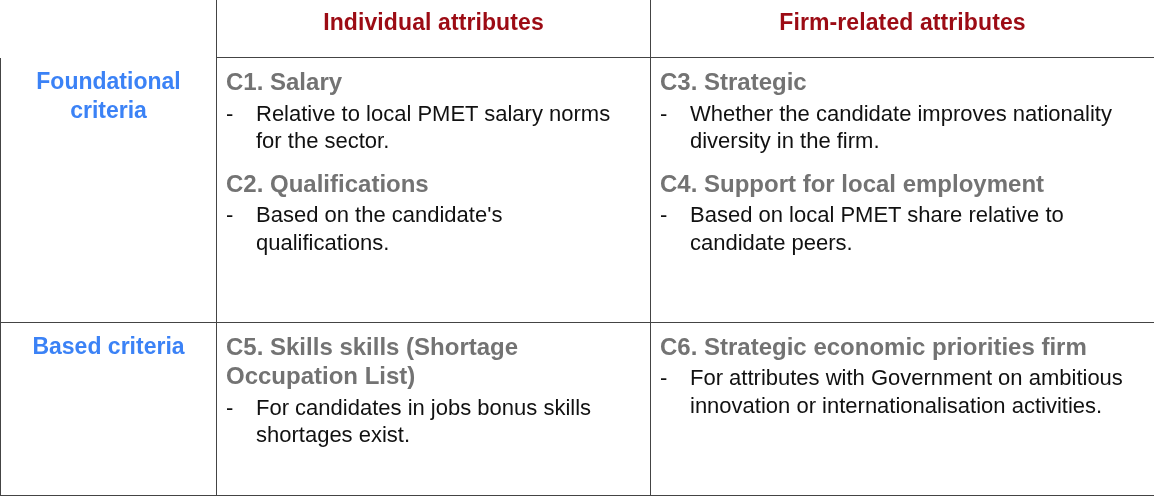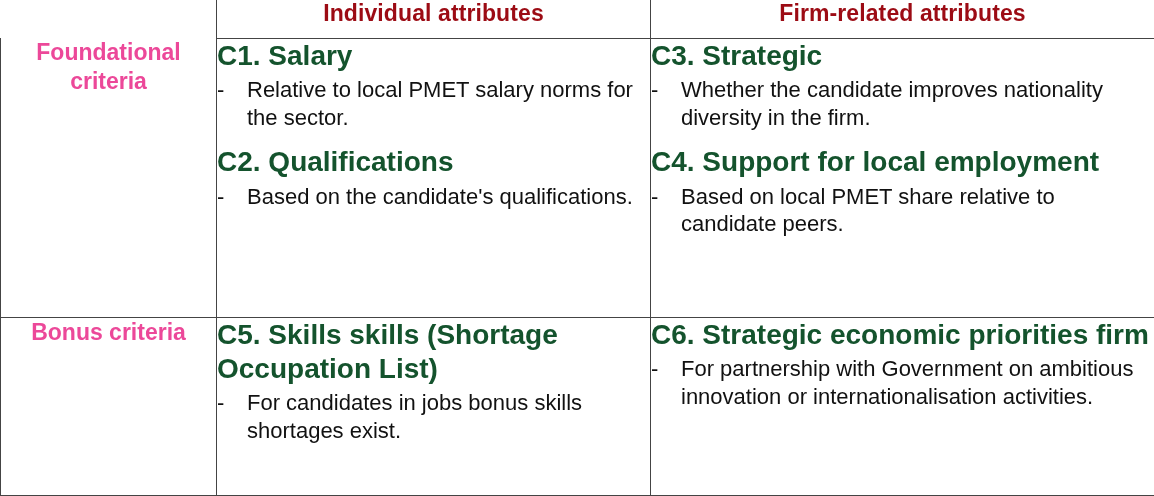--- a/index.html
+++ b/index.html
@@ -16,21 +16,21 @@
   }
   .criteria-table {
     width: 1154px;
     height: 496px;
     border-collapse: collapse;
     table-layout: fixed;
   }
   .criteria-table td,
   .criteria-table th {
     vertical-align: top;
-    padding: 0;
+    padding: 9px;
     margin-top: 24px;
   }
   
   col.c-rowhead { width: 216px; }
   col.c-ind     { width: 434px; }
   col.c-firm    { width: 504px; }
 
   
   .hdr-blank {
     border: none;
@@ -46,21 +46,21 @@
     padding: 8px 10px 10px 10px;
     letter-spacing: 0.1px;
   }
   .hdr-cell.last {
     border-right: 1.5px solid #444444;
   }
 
   .rowhead {
     border-left: 1.5px solid #444444;
     border-right: 1.5px solid #444444;
-    color: #ec4899;
+    color: #3b82f6;
     font-weight: bold;
     font-size: 23px;
     text-align: center;
     vertical-align: middle;
     line-height: 1.25;
     padding: 6px 8px;
   }
   .body-cell {
     border-right: 1.5px solid #444444;
     padding: 14px 14px 14px 18px;
@@ -75,23 +75,23 @@
   }
 
   .crit-block {
     margin-bottom: 14px;
   }
   .crit-block:last-child {
     margin-bottom: 0;
   }
   .crit-title {
     font-weight: bold;
-    font-size: 28px;
+    font-size: 24px;
     line-height: 1.22;
-    color: #14532d;
+    color: #737373;
     margin: 0 0 3px 0;
   }
   .crit-detail {
     display: flex;
     font-size: 22px;
     line-height: 1.26;
     color: #111111;
   }
   .crit-dash {
     width: 30px;
@@ -150,34 +150,34 @@
           <div class="crit-title">C4. Support for local employment</div>
           <div class="crit-detail">
             <span class="crit-dash">-</span>
             <span class="crit-text">Based on local PMET share relative to candidate peers.</span>
           </div>
         </div>
       </td>
     </tr>
 
     <tr class="row-bonus">
-      <td class="rowhead">Bonus criteria</td>
+      <td class="rowhead">Based criteria</td>
       <td class="body-cell">
         <div class="crit-block">
           <div class="crit-title">C5. Skills skills (Shortage Occupation List)</div>
           <div class="crit-detail">
             <span class="crit-dash">-</span>
             <span class="crit-text">For candidates in jobs bonus skills shortages exist.</span>
           </div>
         </div>
       </td>
       <td class="body-cell">
         <div class="crit-block">
           <div class="crit-title">C6. Strategic economic priorities firm</div>
           <div class="crit-detail">
             <span class="crit-dash">-</span>
-            <span class="crit-text">For partnership with Government on ambitious innovation or internationalisation activities.</span>
+            <span class="crit-text">For attributes with Government on ambitious innovation or internationalisation activities.</span>
           </div>
         </div>
       </td>
     </tr>
   </tbody>
 </table>
 
 </body></html>

